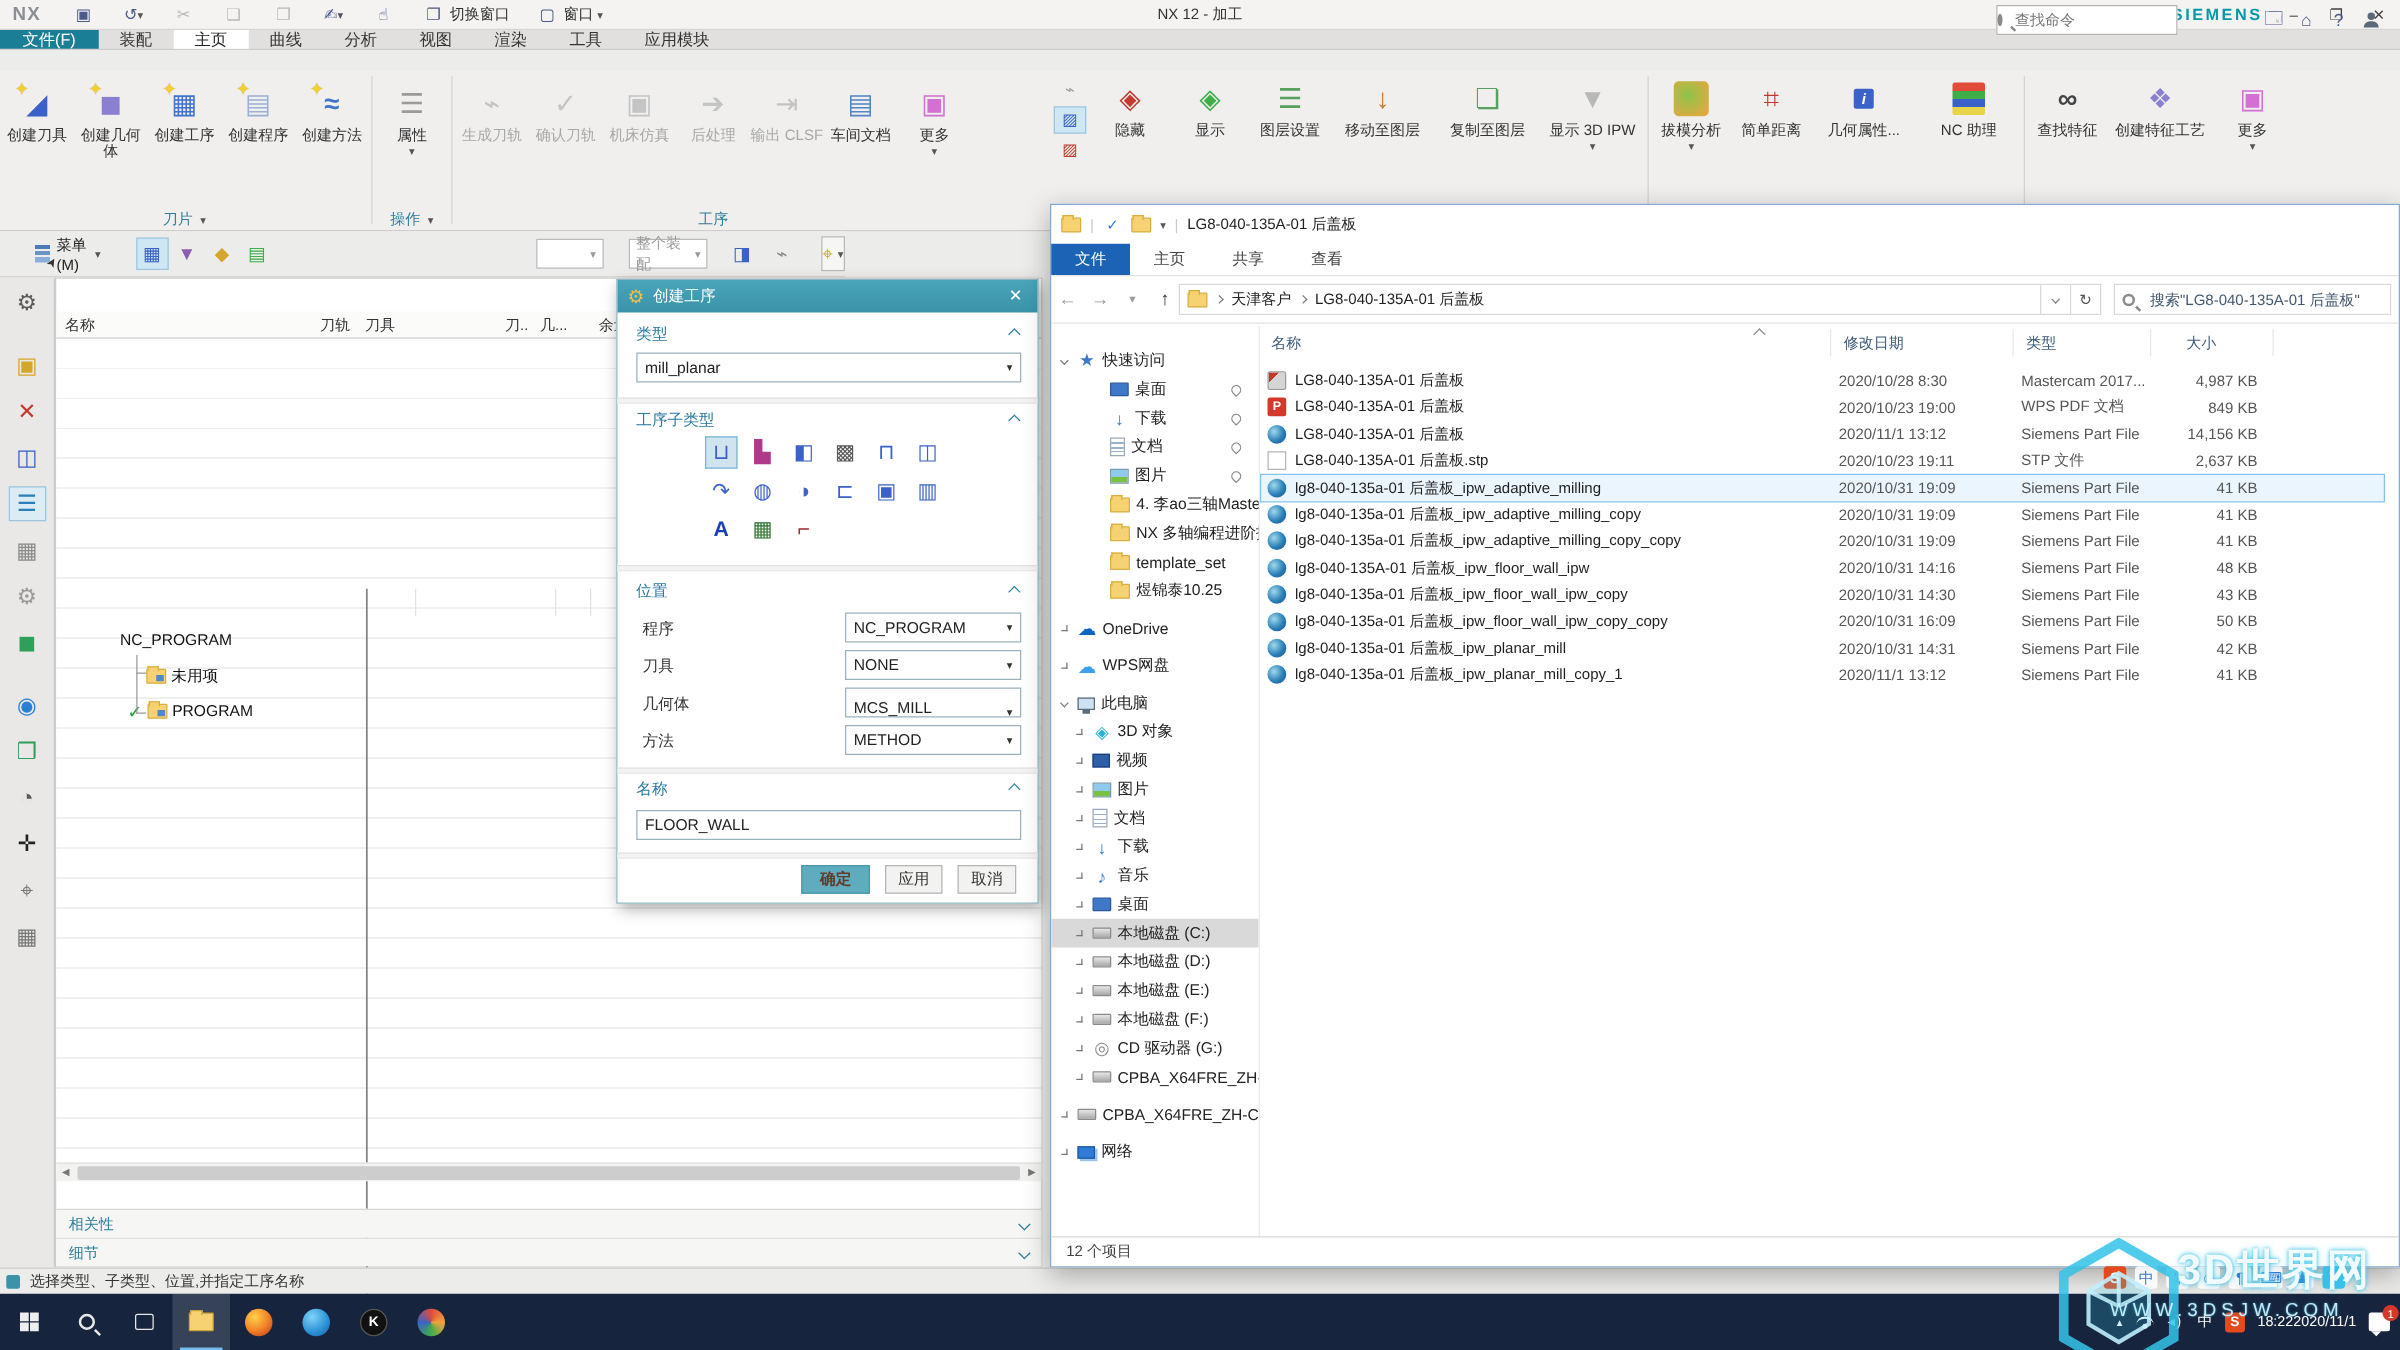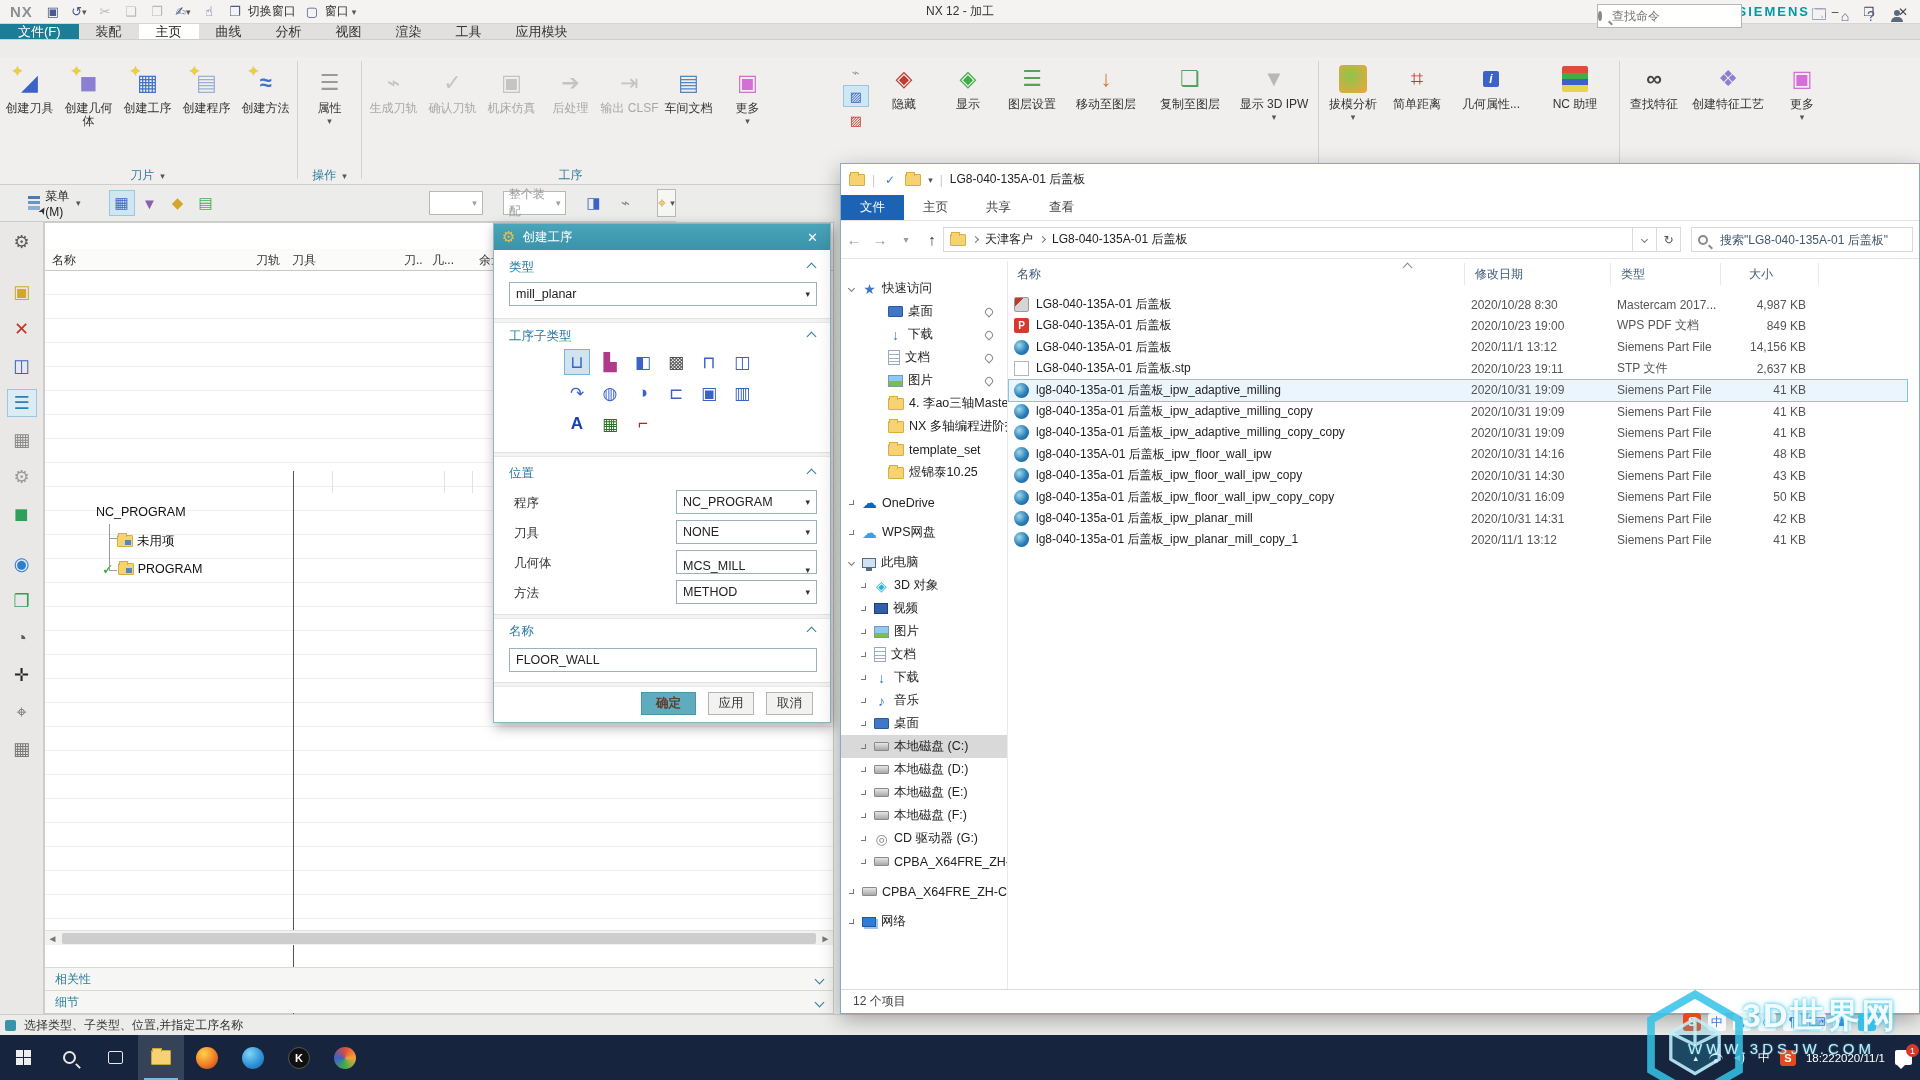--- a/index.html
+++ b/index.html
@@ -1,21 +1,21 @@
 <!DOCTYPE html>
 <html><head>
 <meta charset="utf-8">
 <style>
 *{box-sizing:border-box;margin:0;padding:0}
 html,body{width:1920px;height:1080px;overflow:hidden}
 body{position:relative;font-family:"Liberation Sans","DejaVu Sans",sans-serif;font-size:12px;background:#ececeb;color:#222}
 .abs{position:absolute}
 
 #nx-titlebar{left:0;top:0;width:1920px;height:24px;background:#f4f3f2;border-bottom:1px solid #d8d6d4;display:flex;align-items:center}
-.qat{display:flex;align-items:center;gap:6px;padding-left:6px}
+.qat{display:flex;align-items:center;gap:20px;padding-left:6px}
 .qat-ic{width:20px;height:18px;display:flex;align-items:center;justify-content:center;font-size:13px;color:#4a5a8a}
 .qat-ic.gray{color:#b8b8b8}
 .qat-txt{color:#333;display:flex;align-items:center;gap:3px;font-size:12px}
 .nx-logo{font-weight:bold;font-size:15px;color:#8a8f96;letter-spacing:1px;padding:0 4px}
 #nx-title{position:absolute;left:0;right:0;text-align:center;color:#333;font-size:12px;pointer-events:none}
 #nx-brand{position:absolute;right:110px;top:4px;color:#0099a8;font-weight:bold;letter-spacing:2px;font-size:13px}
 .winctl{position:absolute;top:0;right:0;display:flex;height:24px}
 .winctl div{width:34px;display:flex;align-items:center;justify-content:center;color:#444;font-size:12px}
 
 #nx-tabrow{left:0;top:24px;width:1920px;height:16px;background:#e2e0de;display:flex;align-items:stretch;border-bottom:1px solid #d0cecc}

